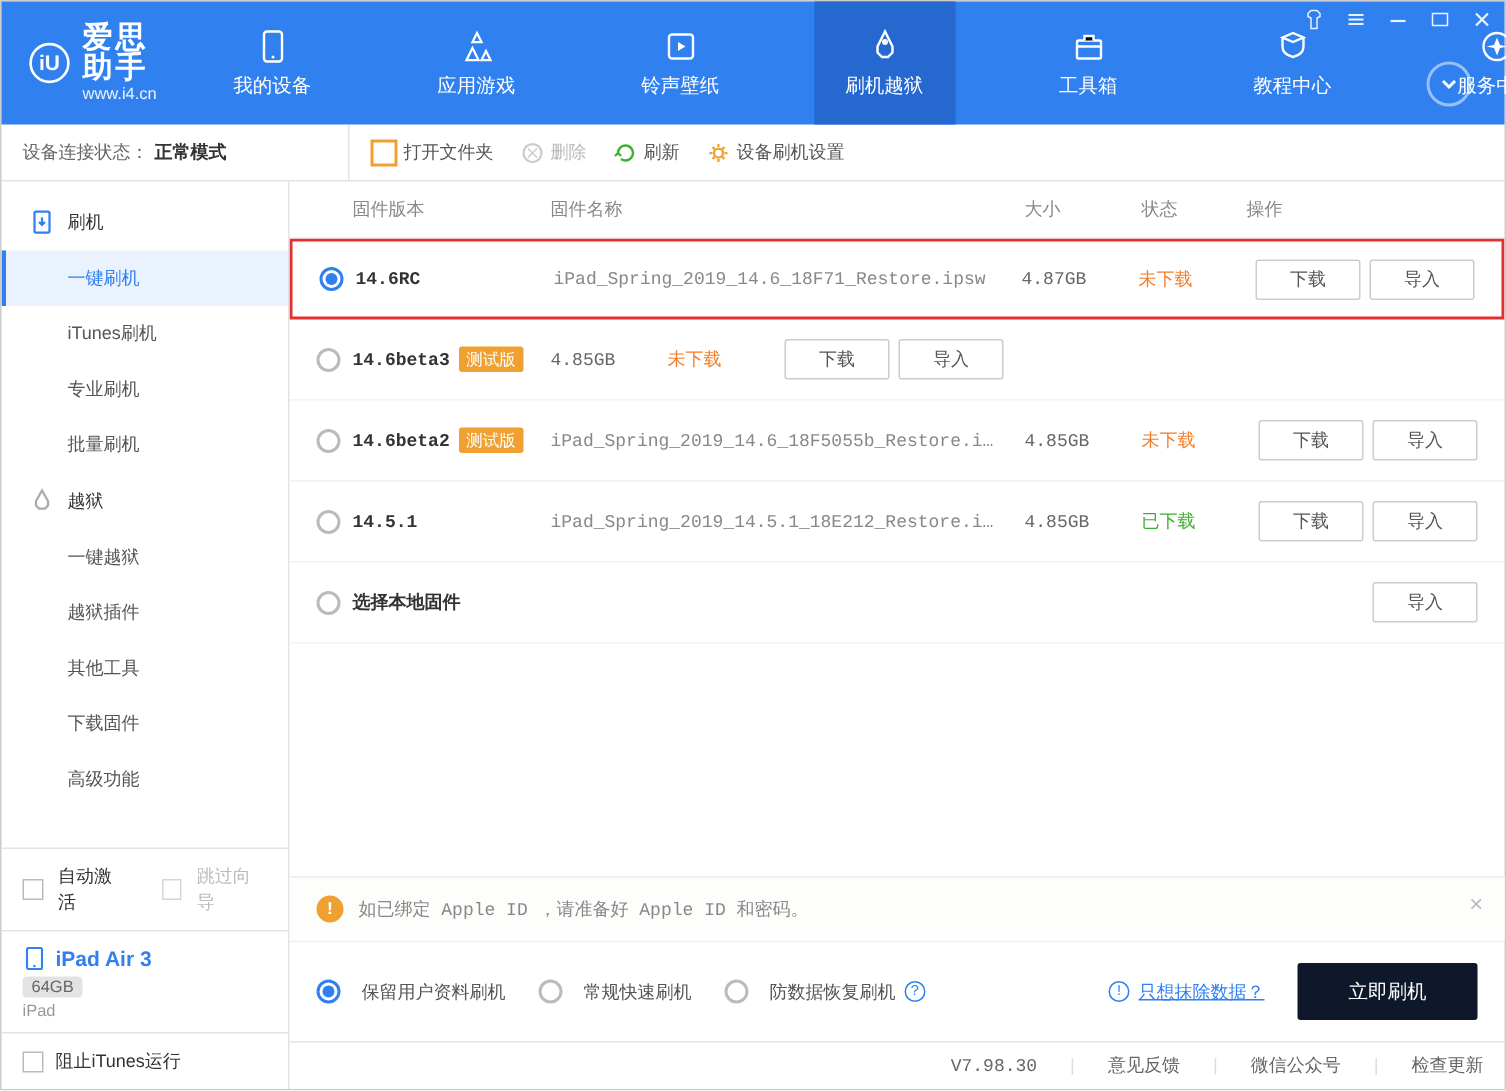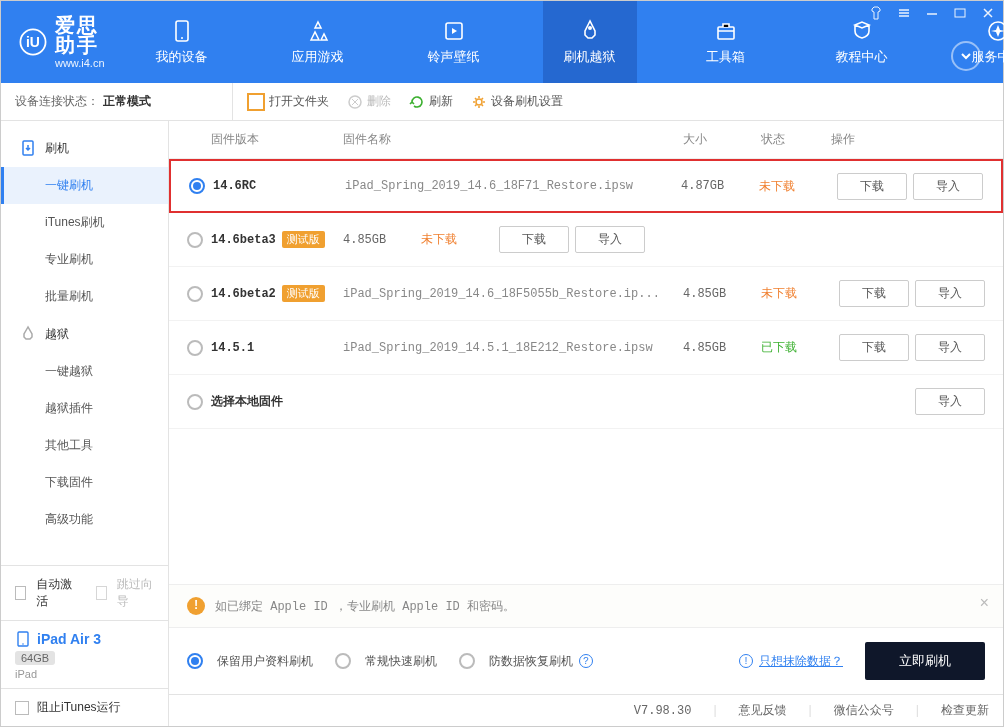--- a/index.html
+++ b/index.html
@@ -29,21 +29,21 @@
 .toolbar { height: 38px; display: flex; align-items: center; border-bottom: 1px solid #e3e3e3; }
 .conn-status { width: 232px; padding-left: 14px; font-size: 12px; color: #666; border-right: 1px solid #e3e3e3; height: 100%; display: flex; align-items: center; }
 .conn-status b { color: #333; font-weight: 600; margin-left: 4px; }
 .tool-actions { display: flex; align-items: center; gap: 18px; padding-left: 14px; }
 .tool-act { display: flex; align-items: center; gap: 4px; cursor: pointer; color: #555; }
 .tool-act.disabled { color: #bbb; }
 .sq-icon { width: 18px; height: 18px; border: 2px solid #f0a030; background: #fff; }
 
 
 .body { flex: 1; display: flex; min-height: 0; }
-.sidebar { width: 168px; border-right: 1px solid #e3e3e3; display: flex; flex-direction: column; }
+.sidebar { width: 192px; border-right: 1px solid #e3e3e3; display: flex; flex-direction: column; }
 .sb-list { flex: 1; overflow: auto; padding-top: 8px; }
 .sb-group { display: flex; align-items: center; gap: 8px; padding: 10px 18px; color: #333; cursor: pointer; }
 .sb-item { padding: 10px 18px 10px 44px; color: #555; cursor: pointer; }
 .sb-item.active { background: #eaf2fd; color: #3080f0; border-left: 3px solid #3080f0; padding-left: 41px; }
 .sb-iconbox { width: 18px; height: 18px; display: flex; align-items: center; justify-content: center; }
 
 .sb-footer { border-top: 1px solid #e3e3e3; }
 .sb-check-row { display: flex; align-items: center; gap: 10px; padding: 10px 14px; }
 .chk { width: 14px; height: 14px; border: 1px solid #bbb; background: #fff; display: inline-block; }
 .chk.muted { opacity: .6; }
@@ -368,21 +368,21 @@
             <div class="size-cell"></div>
             <div class="stat-cell "></div>
             <div class="ops-cell">
               <div class="btn-sm">导入</div>
             </div>
           </div>
         </div>
 
       <div class="notice">
         <span class="warn-icon">!</span>
-        <span>如已绑定 Apple ID ，专业刷机 Apple ID 和密码。</span>
+        <span>如已绑定 Apple ID ，请准备好 Apple ID 和密码。</span>
         <span class="notice-x">×</span>
       </div>
 
       <div class="options-row">
         <div id="opts" style="display:flex;gap:22px">
             <div class="opt">
               <span class="radio sel"></span>
               <span>保留用户资料刷机</span>
             </div>
             <div class="opt">

